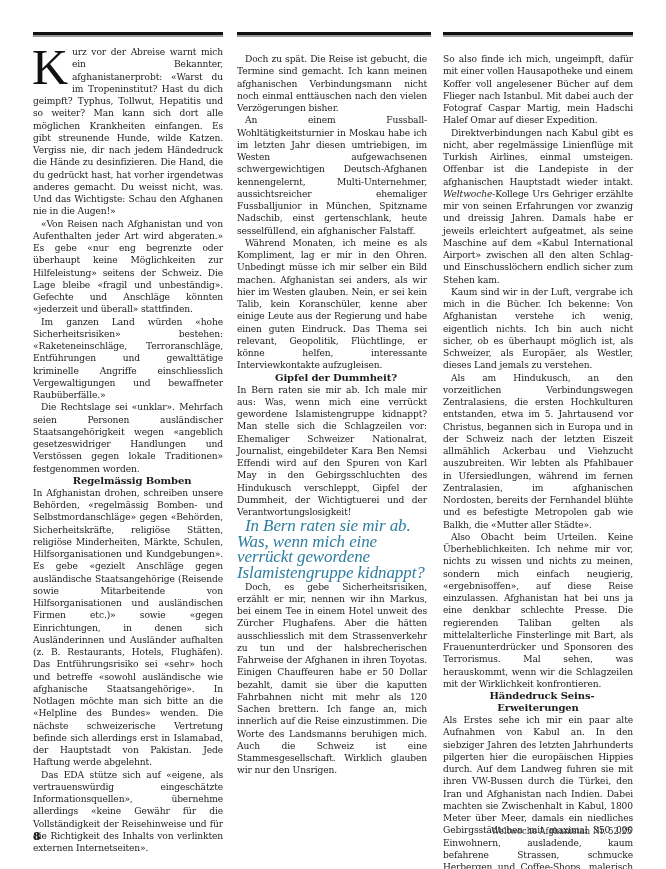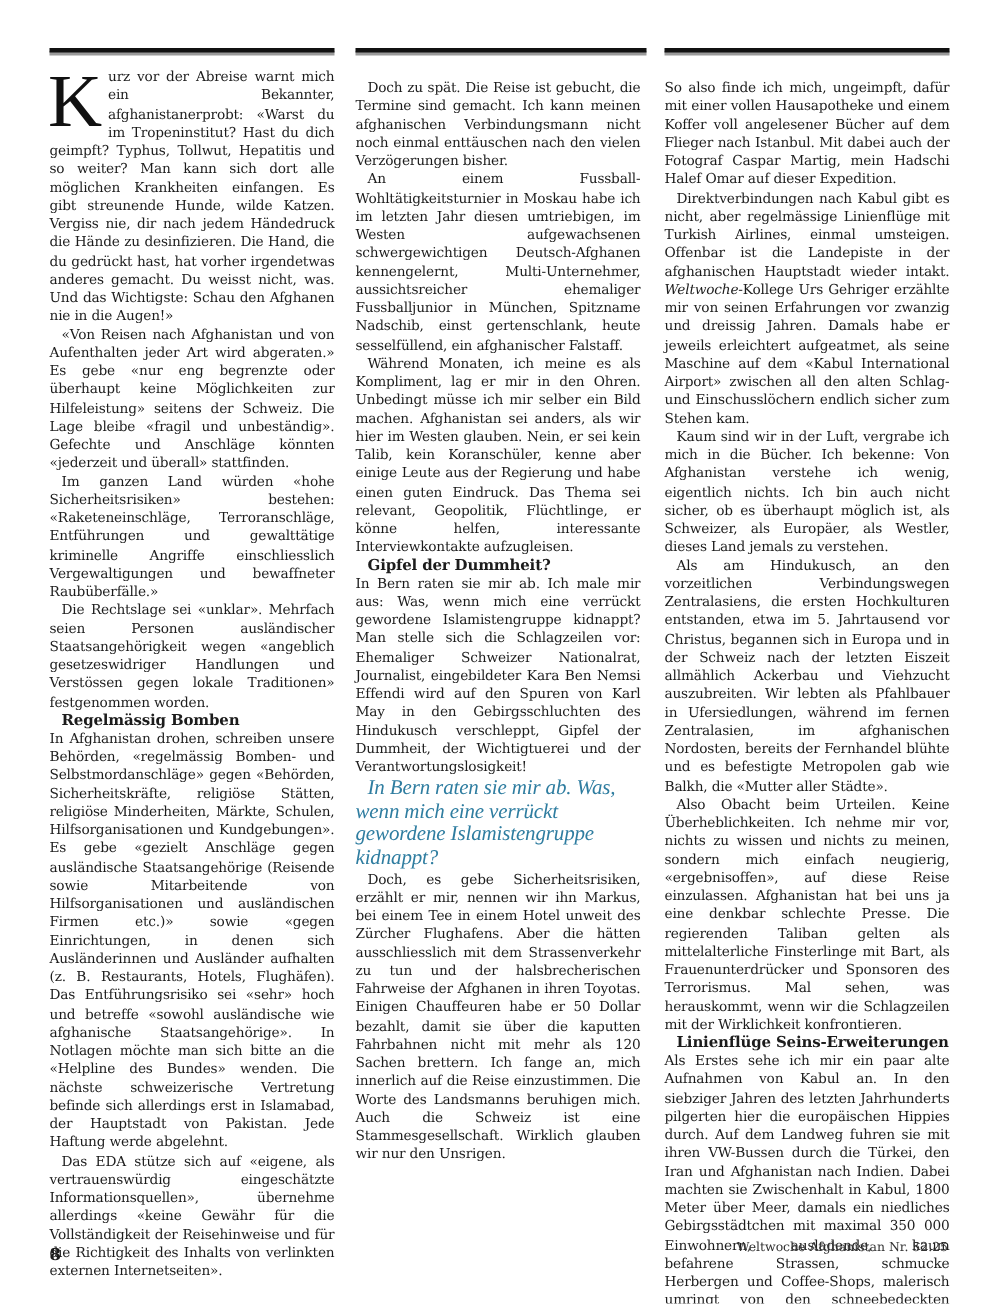--- a/index.html
+++ b/index.html
@@ -28,26 +28,26 @@
     text-align: right; font-style: italic; font-size: 9.2px;
     margin: 0 0 1px 0; text-indent: 0;
   }
   .dropcap {
     float: left; font-size: 50px; line-height: 38px;
     margin: 2px 4px 0 -1px; font-family: "Liberation Serif", serif;
     color: #111;
   }
   .subhead {
     font-weight: bold; font-size: 10px; line-height: 12px;
-    margin: 10px 0 3px 0; text-indent: 0; text-align: left;
+    margin: 10px 0 3px 0; text-indent: 0; text-align: center;
   }
   .pullquote {
     color: #2f7da0; font-style: italic;
     font-family: "Liberation Serif", serif;
-    font-size: 14px; line-height: 15.6px;
+    font-size: 17px; line-height: 15.6px;
     margin: 13px 0 14px 0; text-align: left; text-indent: 0;
     letter-spacing: -0.1px;
   }
   .em { font-style: italic; }
   .folio {
     position: absolute; left: 33px; top: 830px;
     font-weight: bold; font-size: 11px;
   }
   .footer-credit {
     position: absolute; right: 34px; top: 826px;
@@ -82,20 +82,20 @@
     <p class="pullquote" style="color: rgb(47, 125, 160);">In Bern raten sie mir ab. Was, wenn mich eine verrückt gewordene Islamistengruppe kidnappt?</p>
     <p>Doch, es gebe Sicherheitsrisiken, erzählt er mir, nennen wir ihn Markus, bei einem Tee in einem Hotel unweit des Zürcher Flughafens. Aber die hätten ausschliesslich mit dem Strassenverkehr zu tun und der halsbrecherischen Fahrweise der Afghanen in ihren Toyotas. Einigen Chauffeuren habe er 50 Dollar bezahlt, damit sie über die kaputten Fahrbahnen nicht mit mehr als 120 Sachen brettern. Ich fange an, mich innerlich auf die Reise einzustimmen. Die Worte des Landsmanns beruhigen mich. Auch die Schweiz ist eine Stammesgesellschaft. Wirklich glauben wir nur den Unsrigen.</p>
   </div>
 
   <div class="col col3">
     <p class="noindent">So also finde ich mich, ungeimpft, dafür mit einer vollen Hausapotheke und einem Koffer voll angelesener Bücher auf dem Flieger nach Istanbul. Mit dabei auch der Fotograf Caspar Martig, mein Hadschi Halef Omar auf dieser Expedition.</p>
     <p><span>Direktverbindungen nach Kabul gibt es nicht, aber regelmässige Linienflüge mit Turkish Airlines, einmal umsteigen. Offenbar ist die Landepiste in der afghanischen Hauptstadt wieder intakt. </span><span class="em">Weltwoche</span><span>-Kollege Urs Gehriger erzählte mir von seinen Erfahrungen vor zwanzig und dreissig Jahren. Damals habe er jeweils erleichtert aufgeatmet, als seine Maschine auf dem «Kabul International Airport» zwischen all den alten Schlag- und Einschusslöchern endlich sicher zum Stehen kam.</span></p>
     <p>Kaum sind wir in der Luft, vergrabe ich mich in die Bücher. Ich bekenne: Von Afghanistan verstehe ich wenig, eigentlich nichts. Ich bin auch nicht sicher, ob es überhaupt möglich ist, als Schweizer, als Europäer, als Westler, dieses Land jemals zu verstehen.</p>
     <p>Als am Hindukusch, an den vorzeitlichen Verbindungswegen Zentralasiens, die ersten Hochkulturen entstanden, etwa im 5. Jahrtausend vor Christus, begannen sich in Europa und in der Schweiz nach der letzten Eiszeit allmählich Ackerbau und Viehzucht auszubreiten. Wir lebten als Pfahlbauer in Ufersiedlungen, während im fernen Zentralasien, im afghanischen Nordosten, bereits der Fernhandel blühte und es befestigte Metropolen gab wie Balkh, die «Mutter aller Städte».</p>
     <p>Also Obacht beim Urteilen. Keine Überheblichkeiten. Ich nehme mir vor, nichts zu wissen und nichts zu meinen, sondern mich einfach neugierig, «ergebnisoffen», auf diese Reise einzulassen. Afghanistan hat bei uns ja eine denkbar schlechte Presse. Die regierenden Taliban gelten als mittelalterliche Finsterlinge mit Bart, als Frauenunterdrücker und Sponsoren des Terrorismus. Mal sehen, was herauskommt, wenn wir die Schlagzeilen mit der Wirklichkeit konfrontieren.</p>
-    <p class="subhead">Linienflüge Seins-Erweiterungen</p>
+    <p class="subhead">Händedruck Seins-Erweiterungen</p>
     <p class="noindent">Als Erstes sehe ich mir ein paar alte Aufnahmen von Kabul an. In den siebziger Jahren des letzten Jahrhunderts pilgerten hier die europäischen Hippies durch. Auf dem Landweg fuhren sie mit ihren VW-Bussen durch die Türkei, den Iran und Afghanistan nach Indien. Dabei machten sie Zwischenhalt in Kabul, 1800 Meter über Meer, damals ein niedliches Gebirgsstädtchen mit maximal 350 000 Einwohnern, ausladende, kaum befahrene Strassen, schmucke Herbergen und Coffee-Shops, malerisch umringt von den schneebedeckten Hügelketten des Hindukusch, ein zauberhaftes St. Moritz des Orients.</p>
 
   </div>
 
   <div class="folio">8</div>
   <div class="footer-credit">Weltwoche Afghanistan Nr. 52.25</div>
 </div>
 
 </body></html>

